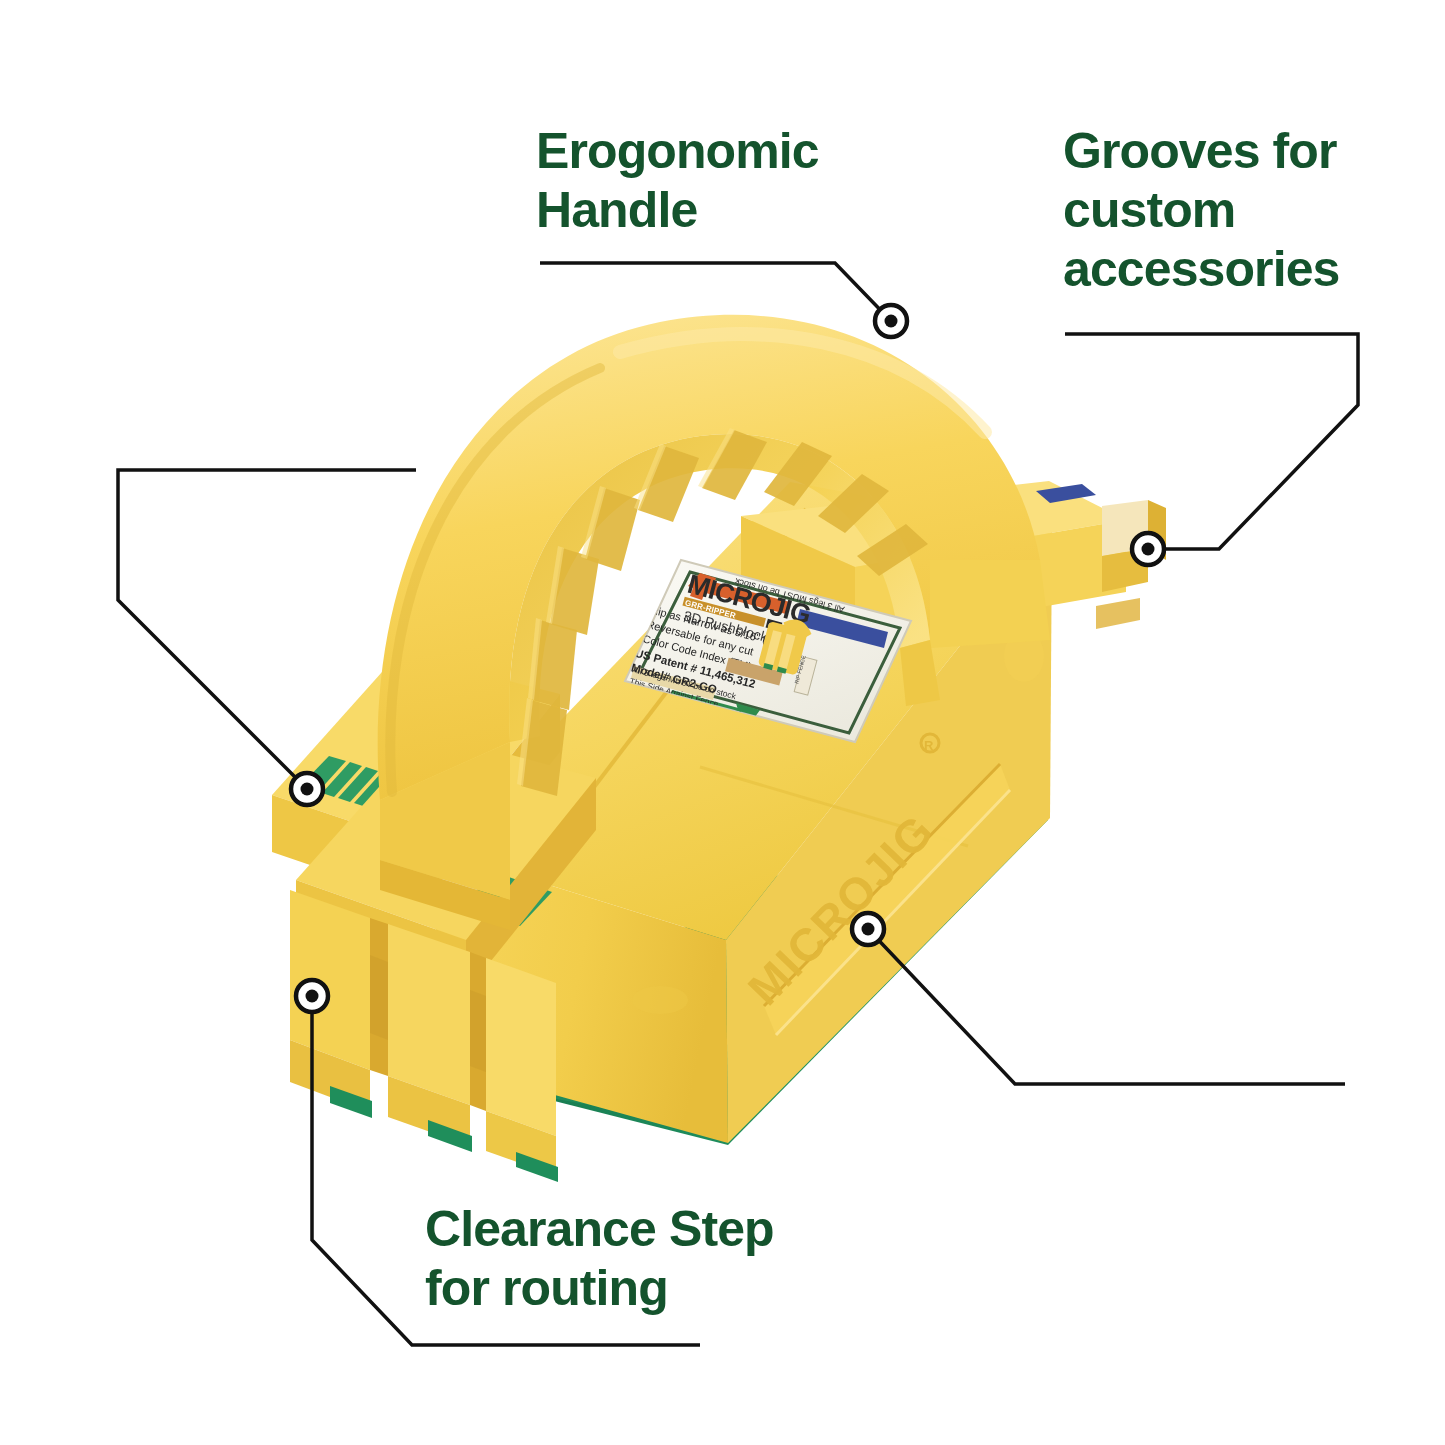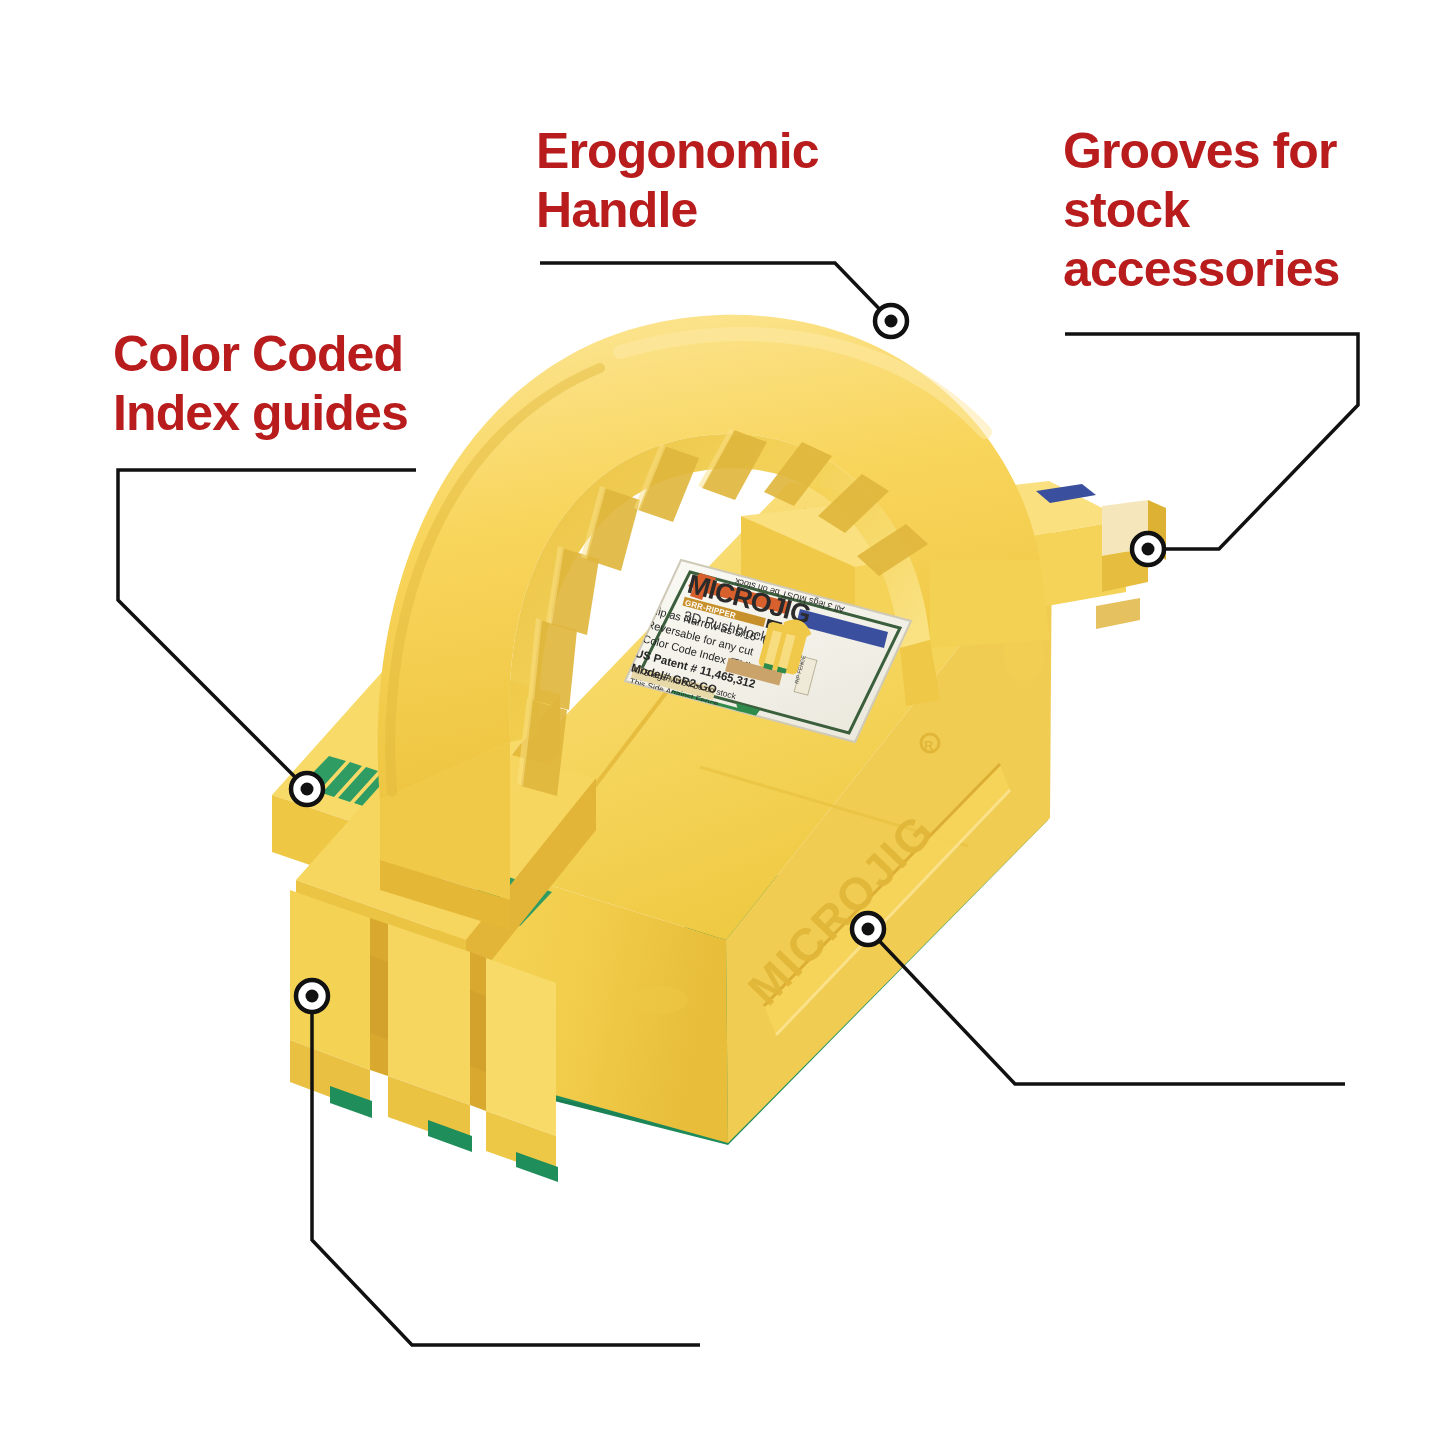--- a/index.html
+++ b/index.html
@@ -25,21 +25,21 @@
     width: 1445px;
     height: 1445px;
   }
   .callout-text {
     position: absolute;
     font-family: "Liberation Sans", sans-serif;
     font-weight: 700;
     font-size: 50px;
     line-height: 1.18;
     letter-spacing: -0.9px;
-    color: #b91c1c;
+    color: #14532d;
     white-space: pre-line;
     margin: 0;
   }
   .ct-ergo   { left: 536px; top: 122px; }
   .ct-groove { left: 1063px; top: 122px; }
   .ct-color  { left: 113px; top: 325px; }
   .ct-sticky { left: 1023px; top: 940px; }
   .ct-clear  { left: 425px; top: 1200px; }
   .sr-only {
     position: absolute;
@@ -342,27 +342,27 @@
         <circle cx="312" cy="996" r="16" fill="#ffffff" stroke="#111111" stroke-width="4.5"></circle>
         <circle cx="312" cy="996" r="6.5" fill="#111111"></circle>
       </g>
     </g>
   </svg>
 
   <p class="callout-text ct-ergo">Erogonomic
 Handle</p>
 
   <p class="callout-text ct-groove">Grooves for
-stock
+custom
 accessories</p>
 
-  <p class="callout-text ct-color">Color Coded
-Index guides</p>
-
-
+
+
+  <p class="callout-text ct-clear">Clearance Step
+for routing</p>
 
   <div class="sr-only">
     <span>MICROJIG</span>
     
     
     
     
     
     
     

